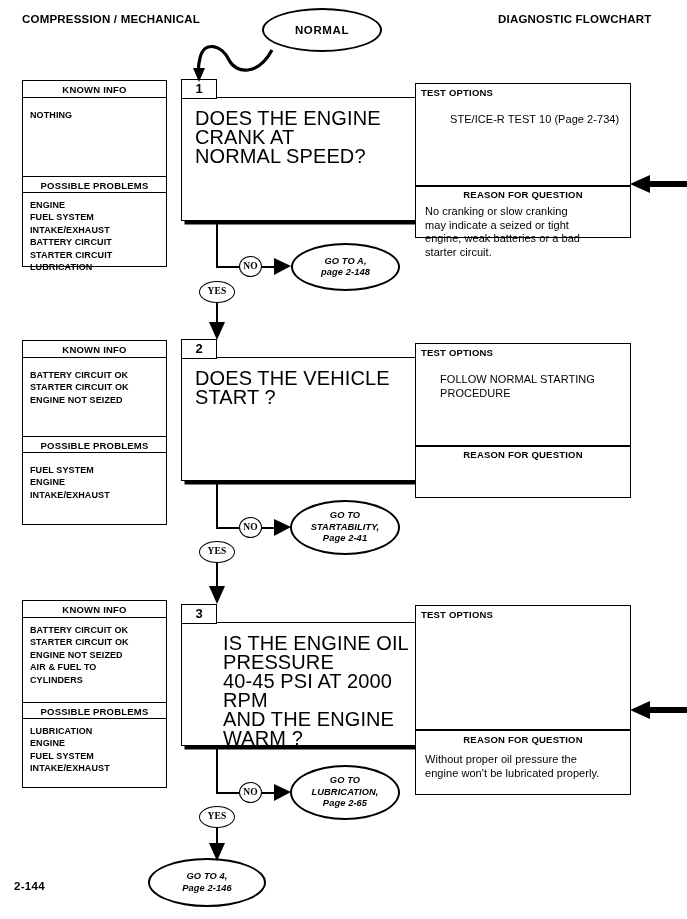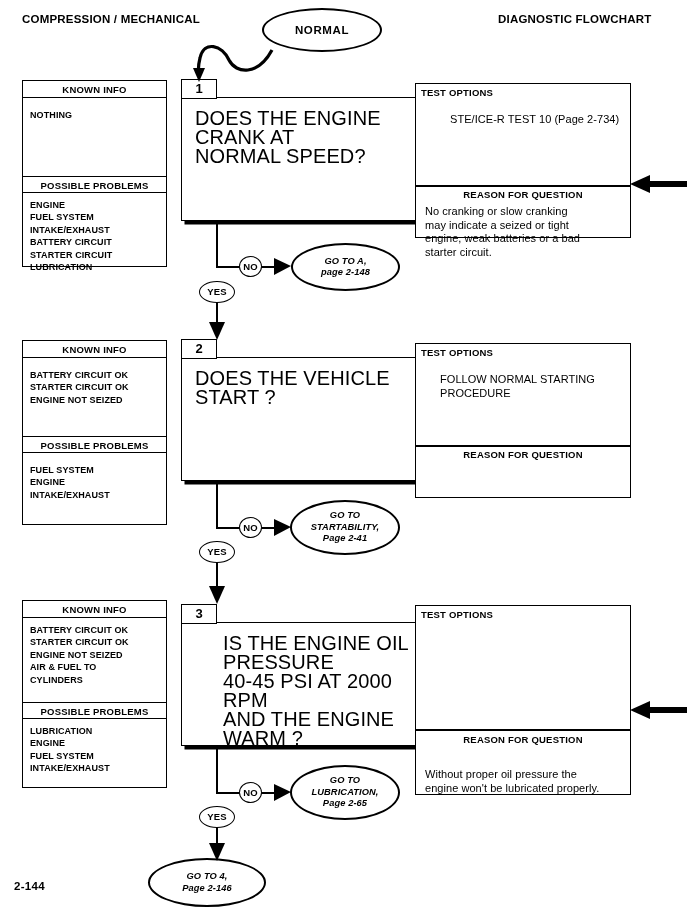--- a/index.html
+++ b/index.html
@@ -122,20 +122,21 @@
     position: absolute;
     border: 1.6px solid #000;
     border-radius: 50%;
     background: #fff;
     text-align: center;
     font-size: 9.5px;
     font-weight: bold;
     letter-spacing: 0.2px;
     box-sizing: border-box;
     z-index: 4;
+    font-family: Liberation Serif, serif;
   }
   .pill.no { line-height: 19px; }
   .pill.yes { line-height: 19px; }
 
   .goto {
     position: absolute;
     border: 2.6px solid #000;
     border-radius: 50%;
     background: #fff;
     box-sizing: border-box;
@@ -293,21 +294,21 @@
   <div class="qbox" style="left:181px; top:622px; width:258px; height:124px;padding-left:28px;">
     <div class="qtext">IS THE ENGINE OIL PRESSURE
 40-45 PSI AT 2000 RPM
 AND THE ENGINE WARM ?</div>
   </div>
 
   <div class="tpanel" style="left:415px; top:605px; width:216px; height:190px;">
     <div class="tp-label" style="left:5px; top:3px;">TEST OPTIONS</div>
     <div class="tp-divider" style="left:0px; top:123px; width:214px;"></div>
     <div class="tp-label ctr" style="left:0px; top:128px;">REASON FOR QUESTION</div>
-    <div class="tp-body" style="left:9px; top:162px; width:205px;">Without proper oil pressure the
+    <div class="tp-body" style="left:9px; top:147px; width:205px;">Without proper oil pressure the
 engine won't be lubricated properly.</div>
   </div>
 
   <div class="vline" style="left:216px; top:746px; height:48px;"></div>
   <div class="hline" style="left:216px; top:792px; width:25px;"></div>
   <div class="hline" style="left:261px; top:792px; width:22px;"></div>
   <div class="pill no" style="left:239px; top:782px; width:23px; height:21px;">NO</div>
   <div class="goto" style="left:290px; top:765px; width:110px; height:55px;">
     <span>GO TO
 LUBRICATION,

